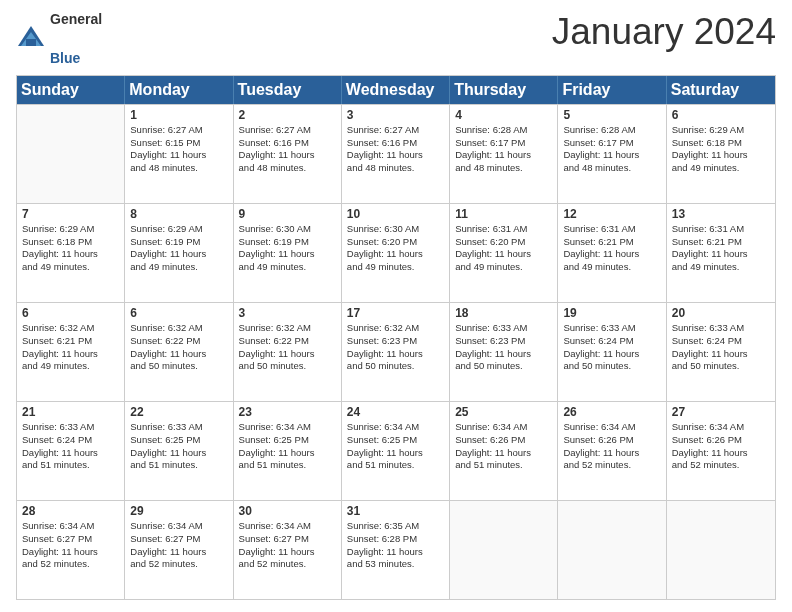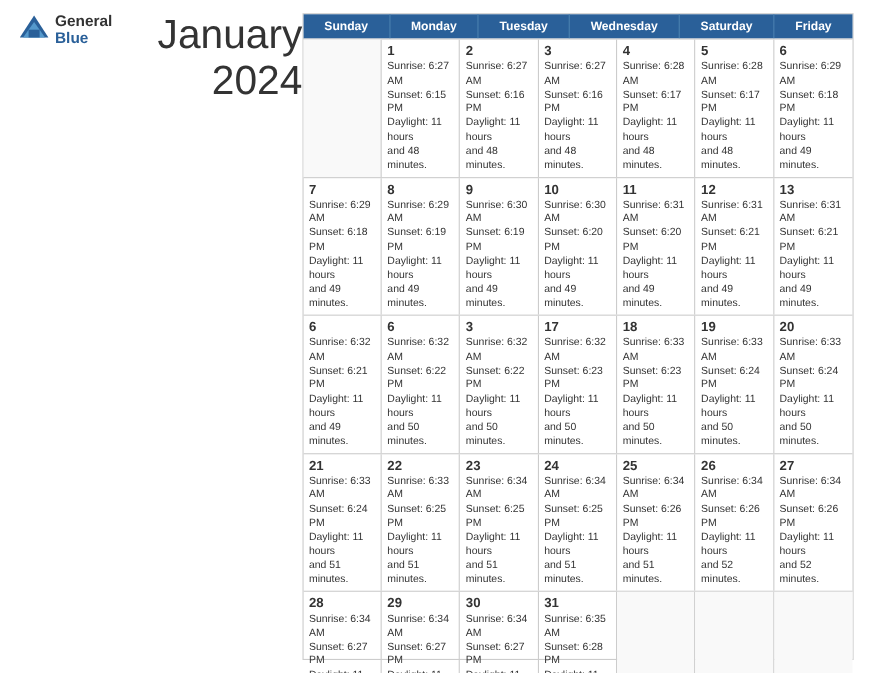--- a/index.html
+++ b/index.html
@@ -9,21 +9,21 @@
       background: #fff;
       font-family: Arial, sans-serif;
       font-size: 11px;
       color: #333;
     }
     .page {
       width: 792px;
       height: 612px;
       padding: 12px 16px;
       display: flex;
-      flex-direction: row;
+      flex-direction: column;
     }
     .header {
       display: flex;
       justify-content: space-between;
       align-items: flex-start;
       margin-bottom: 8px;
     }
     .logo {
       display: flex;
       align-items: center;
@@ -36,20 +36,21 @@
     }
     .logo-general {
       font-size: 14px;
       font-weight: bold;
       color: #333;
     }
     .logo-blue {
       font-size: 14px;
       font-weight: bold;
       color: #2a6099;
+      margin-top: 24px;
     }
     .logo-icon {
       width: 30px;
       height: 30px;
     }
     .title-block {
       text-align: right;
     }
     .main-title {
       font-size: 37px;
@@ -68,22 +69,22 @@
       border: 1px solid #ccc;
     }
     .cal-header {
       display: grid;
       grid-template-columns: repeat(7, 1fr);
       background: #2a6099;
     }
     .cal-header-cell {
       color: #fff;
       font-weight: bold;
-      font-size: 11px;
-      padding: 5px 19px;
+      font-size: 16px;
+      padding: 5px 4px;
       text-align: left;
       border-right: 1px solid #4a80b0;
     }
     .cal-header-cell:last-child {
       border-right: none;
     }
     .cal-body {
       display: flex;
       flex-direction: column;
       flex: 1;
@@ -138,22 +139,23 @@
       <div class="main-title">January 2024</div>
     </div>
   </div>
 
   <div class="calendar">
     <div class="cal-header" id="cal-header-row">
         <div class="cal-header-cell">Sunday</div>
         <div class="cal-header-cell">Monday</div>
         <div class="cal-header-cell">Tuesday</div>
         <div class="cal-header-cell">Wednesday</div>
+        <div class="cal-header-cell">Thursday</div>
+        <div class="cal-header-cell">Friday</div>
         <div class="cal-header-cell">Saturday</div>
-        <div class="cal-header-cell">Friday</div>
       </div>
     <div class="cal-body" id="cal-body">
         <div class="cal-row">
           <div class="cal-cell empty-cell"></div>
           <div class="cal-cell">
             <div class="day-num">1</div>
             <div class="day-info" style="white-space: pre-line;">Sunrise: 6:27 AM
 Sunset: 6:15 PM
 Daylight: 11 hours
 and 48 minutes.</div>

